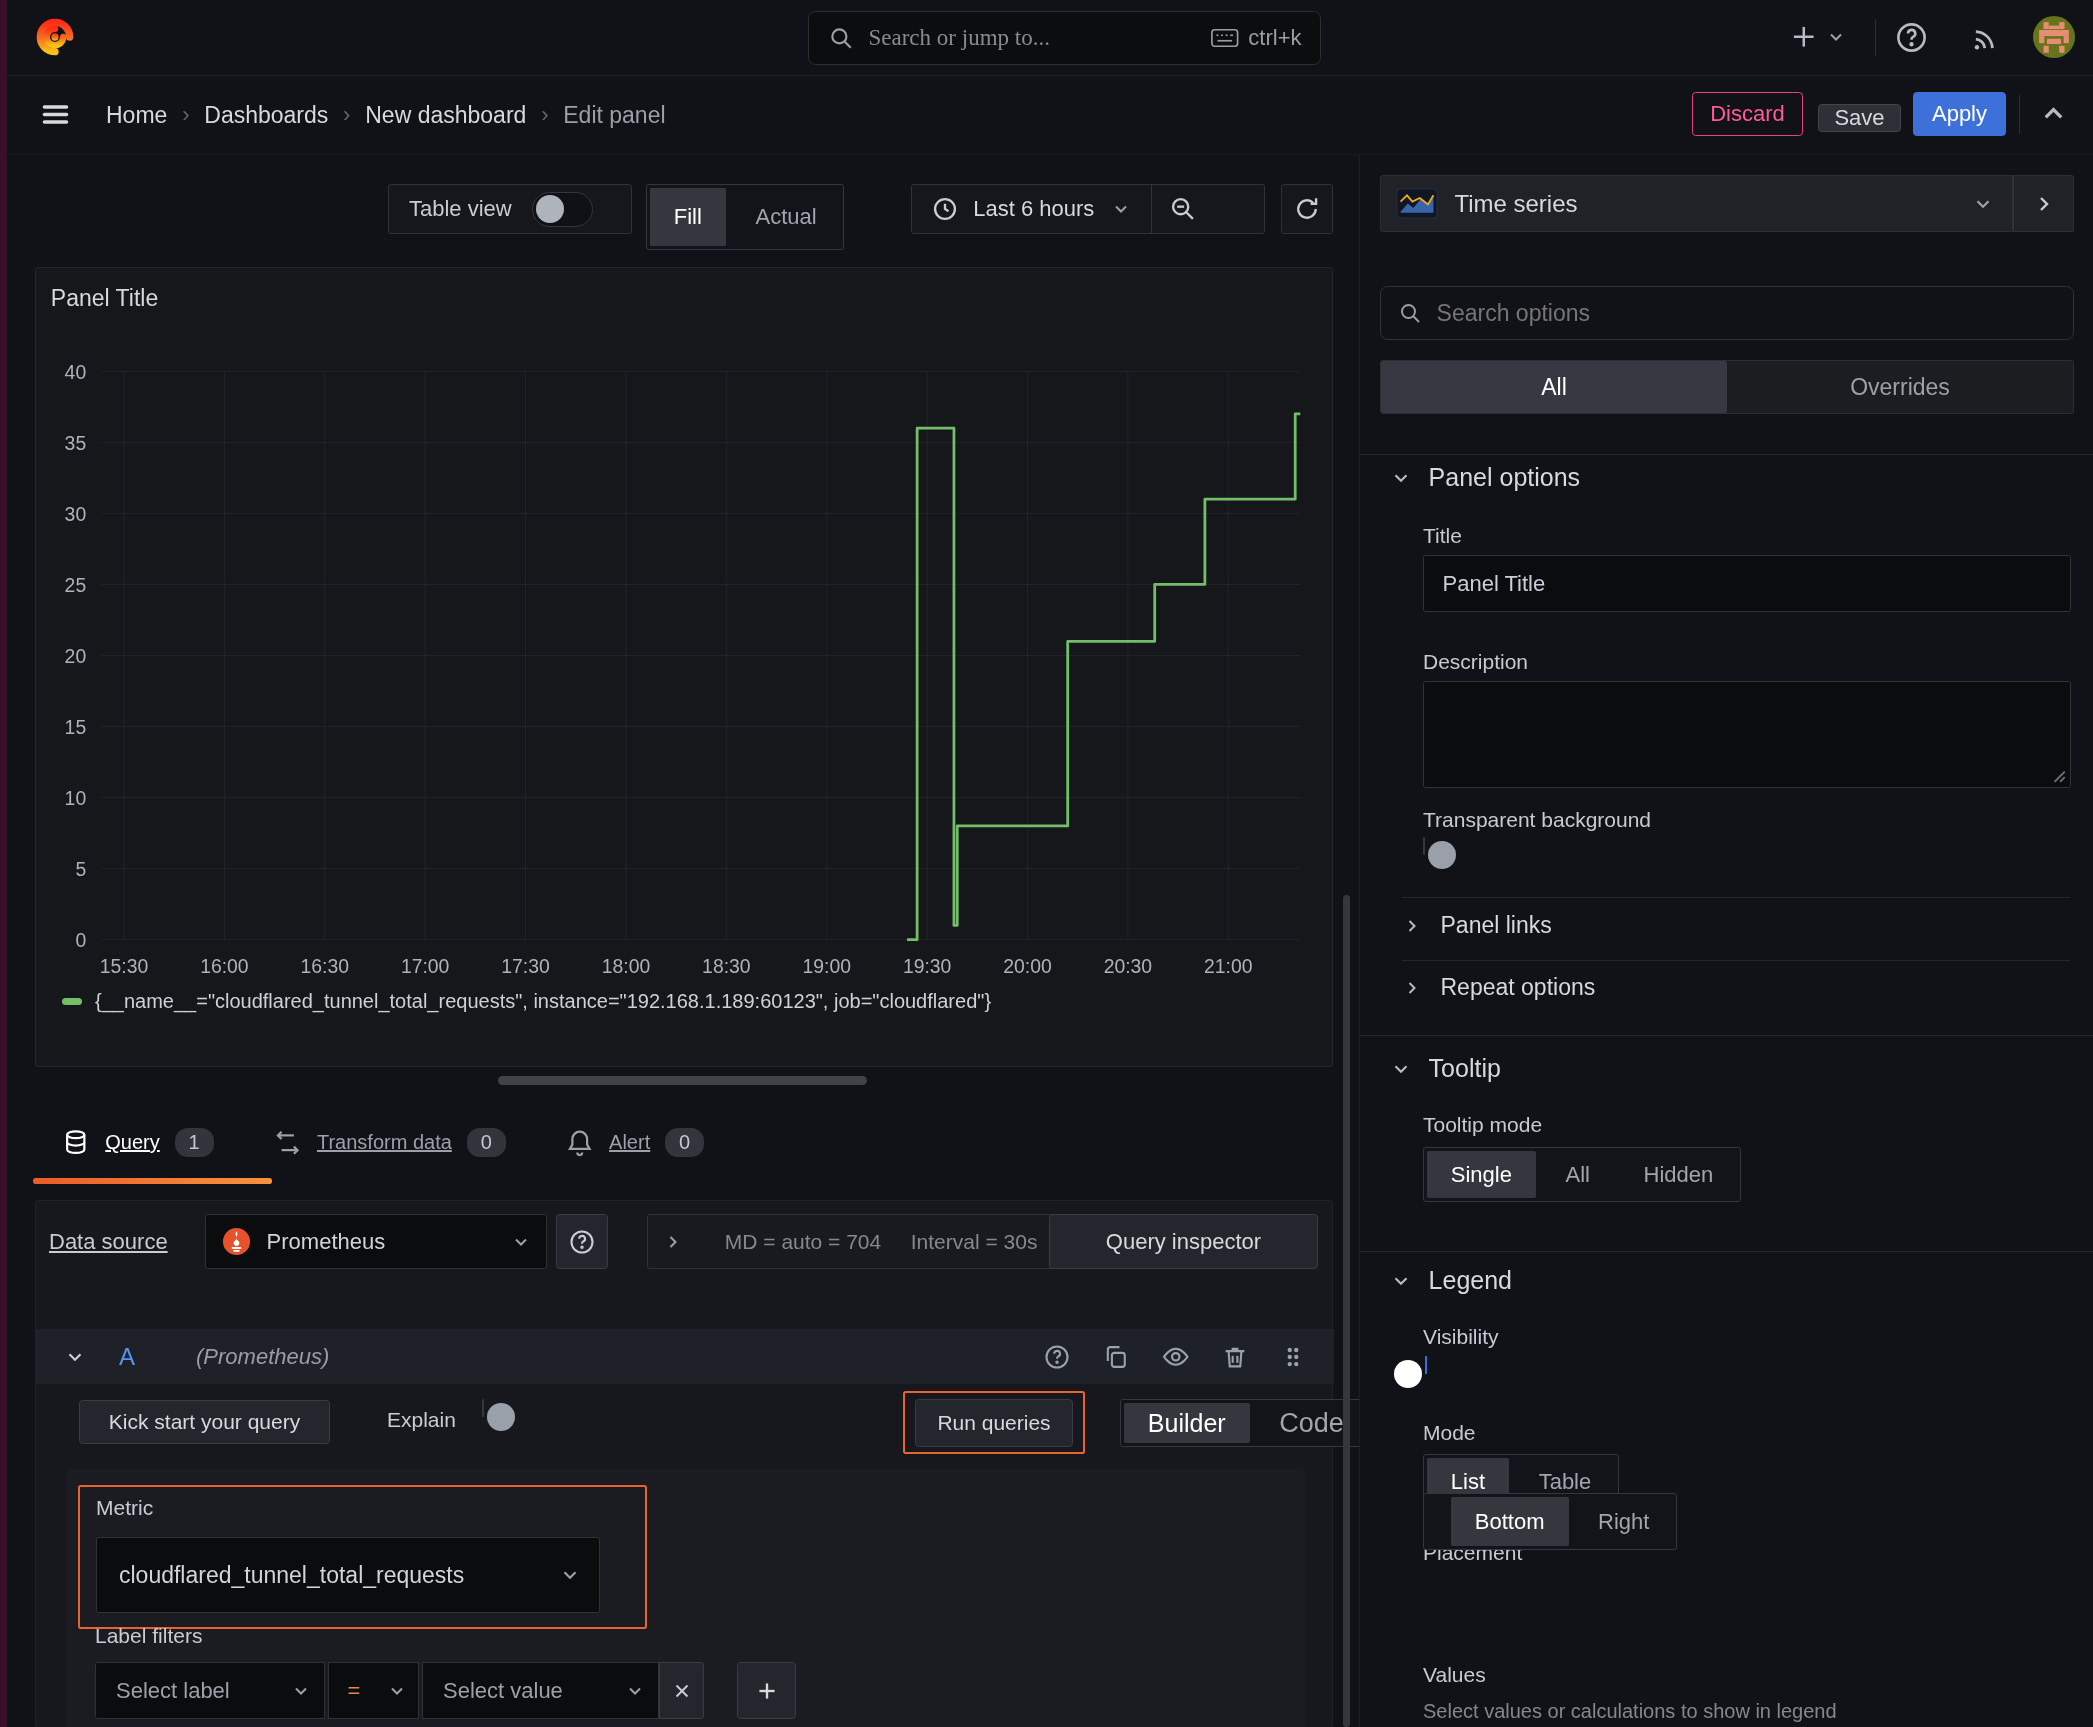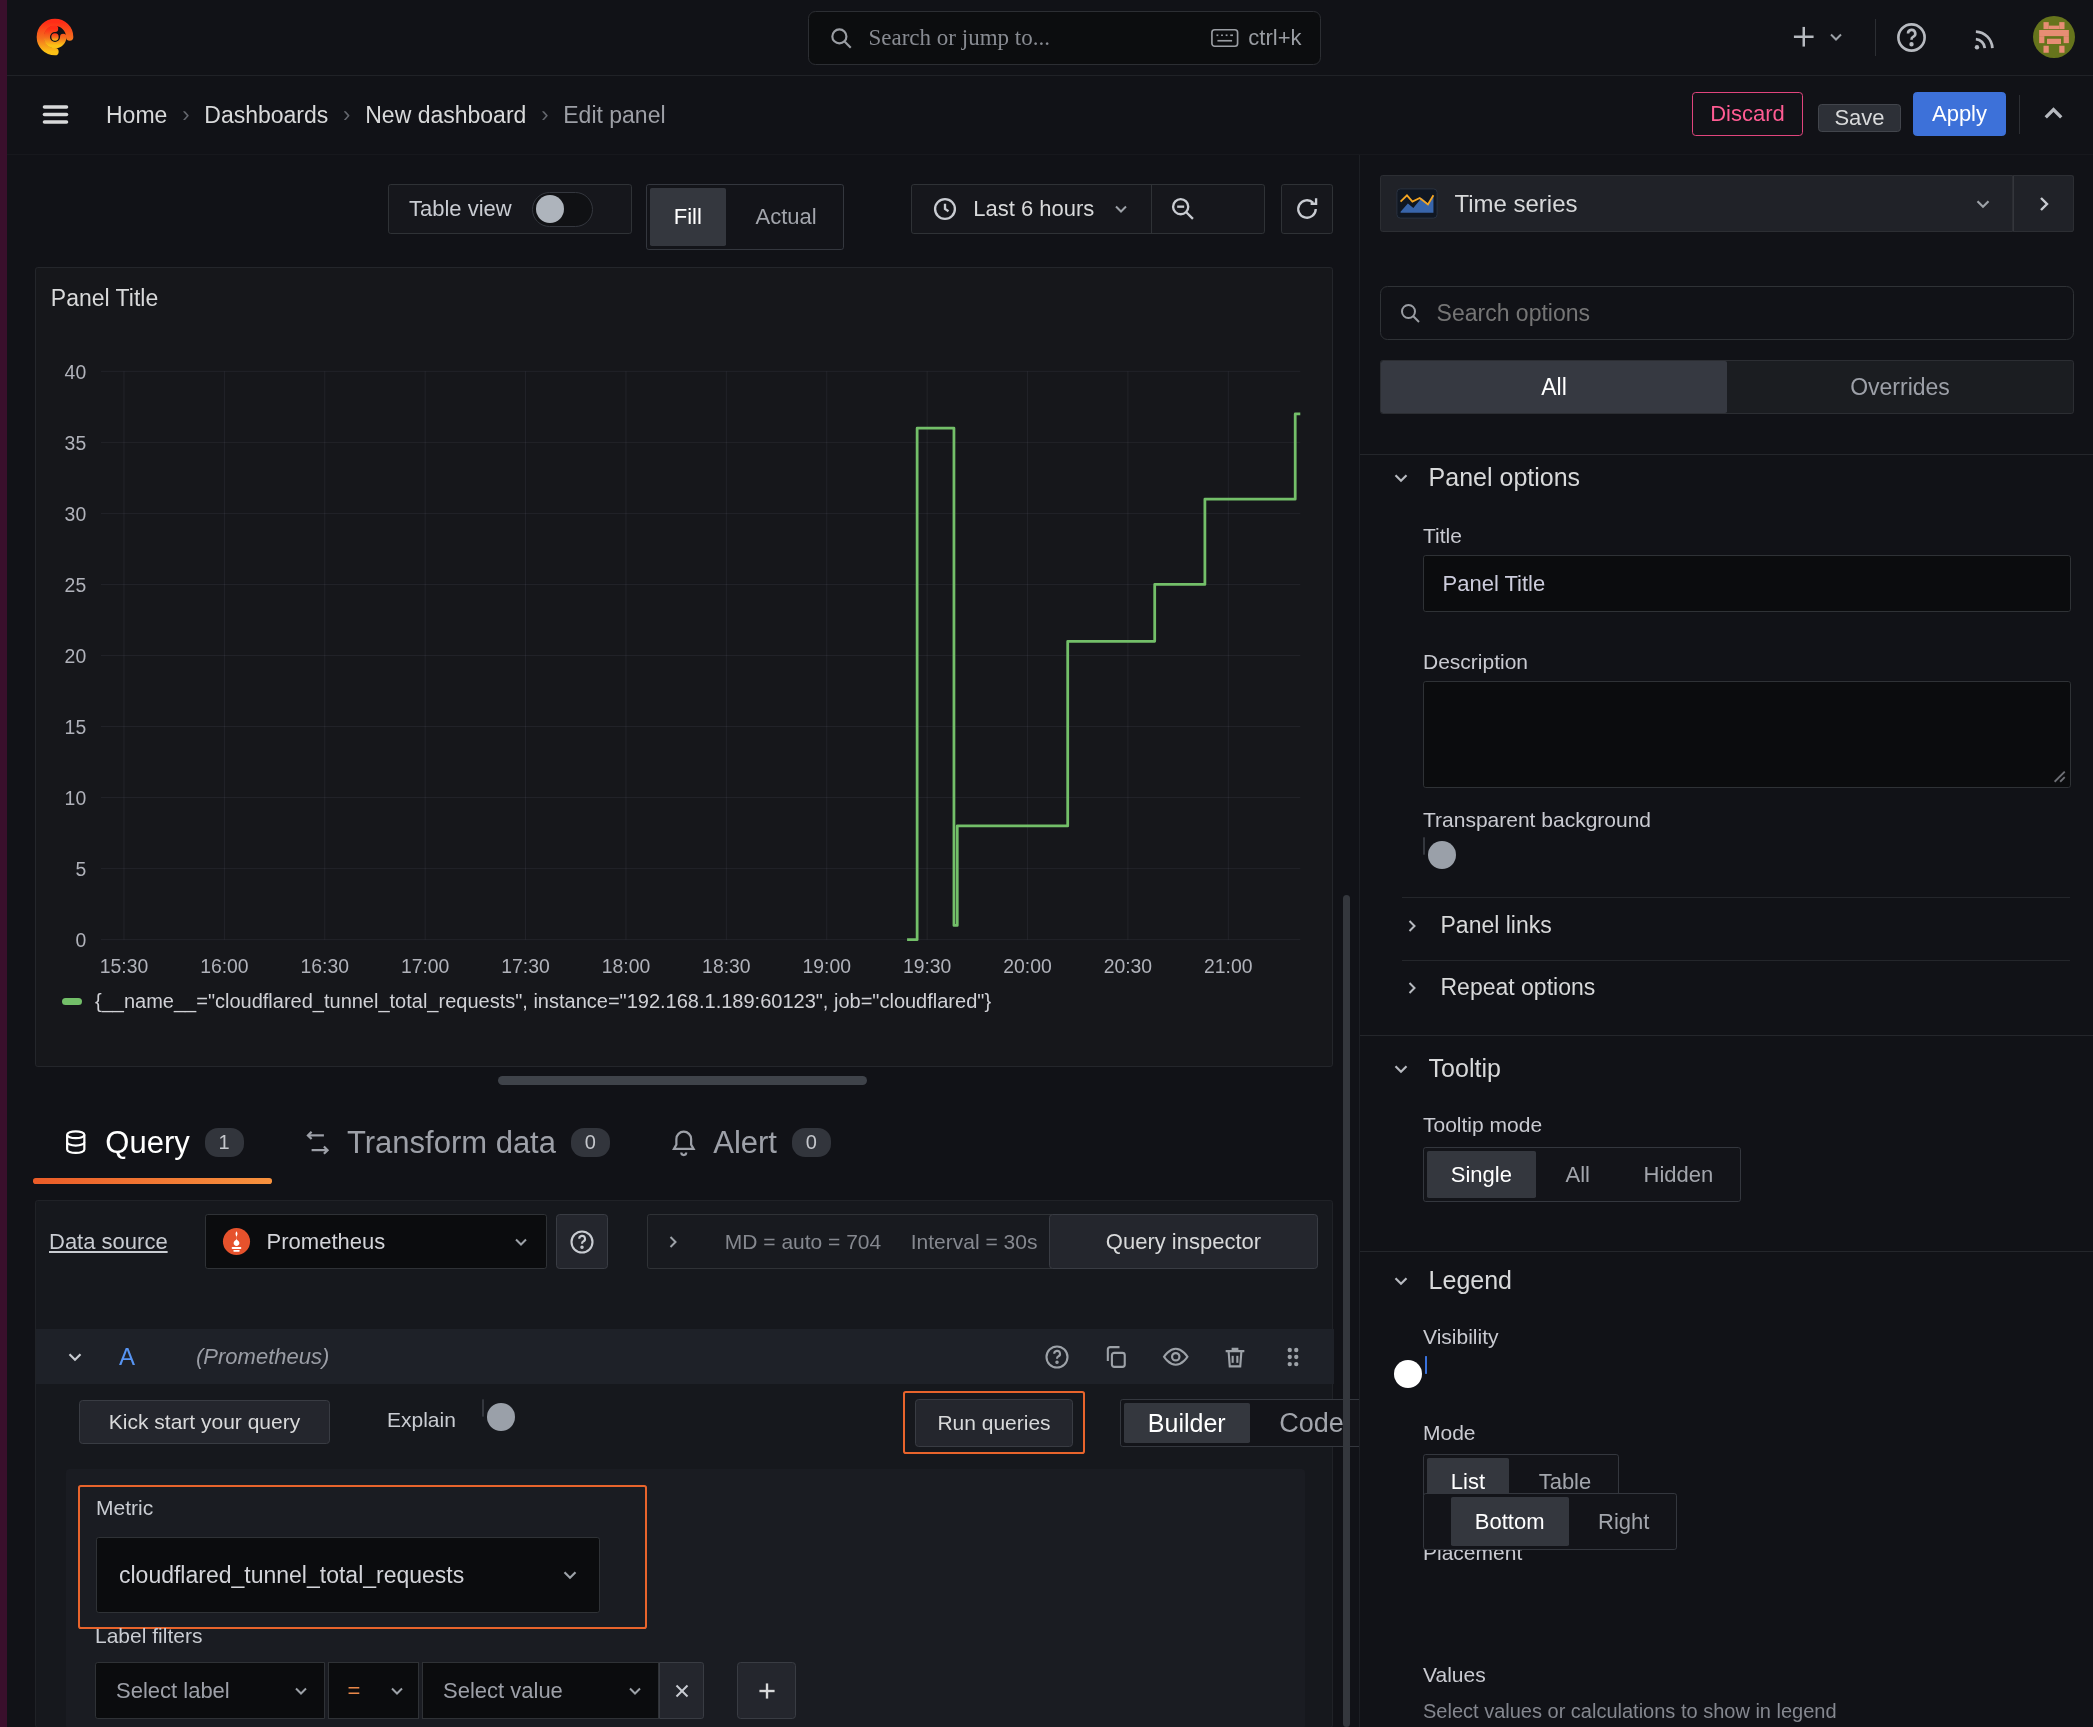--- a/index.html
+++ b/index.html
@@ -46,21 +46,21 @@
   #chart-svg .tick{fill:#b0b2ba;font-size:21px;font-family:"Liberation Sans",sans-serif;}
   #chart-svg .ytick{text-anchor:end;}
   #chart-svg .xtick{text-anchor:middle;}
   #chart-svg .series{fill:none;stroke-width:3;stroke-linejoin:round;}
   .chart-legend{position:absolute;left:26px;top:722px;display:flex;align-items:center;font-size:20px;color:#d0d1d6;}
   .legend-swatch{width:20px;height:7.4px;border-radius:3.7px;background:#73bf69;margin-right:13px;}
   .hscroll{position:absolute;left:498px;top:923px;width:369px;height:9.2px;border-radius:4.6px;background:#3f434a;}
   #vscroll{position:absolute;left:1343px;top:895px;width:6.5px;height:832px;border-radius:3.7px;background:#34373d;z-index:40;}
   
   .qtab{display:flex;align-items:center;cursor:pointer;}
-  .qtab .tlabel{font-size:31px;color:#9da0a8;margin-left:14.8px;}
+  .qtab .tlabel{font-size:20px;color:#9da0a8;margin-left:14.8px;text-decoration:underline;}
   .qtab.active .tlabel{color:#fff;}
   .badge{margin-left:14.8px;background:#32353c;color:#c5c7cc;border-radius:13px;font-size:20px;padding:2.8px 14px;}
   .tab-underline{position:absolute;left:33px;top:1025px;width:239px;height:5.5px;border-radius:2.8px;
                  background:linear-gradient(90deg,#eb5c28,#f8923e);}
   
   .query-card{position:absolute;left:35px;top:1047px;width:1298px;height:528px;background:#16181d;border:0.9px solid #202227;border-radius:2.8px;box-sizing:border-box;}
   .select{display:flex;align-items:center;background:#0b0c0e;border:0.9px solid #2f3236;border-radius:2.8px;box-sizing:border-box;
           font-size:22px;color:#d3d4d9;cursor:pointer;}
   .ref-row{position:absolute;left:0;top:128px;width:1298px;height:55px;background:#1e2128;display:flex;align-items:center;}
   .editor-body{position:absolute;left:29.5px;top:268px;width:1239px;height:260px;background:#1a1c22;border-radius:3.7px;}

